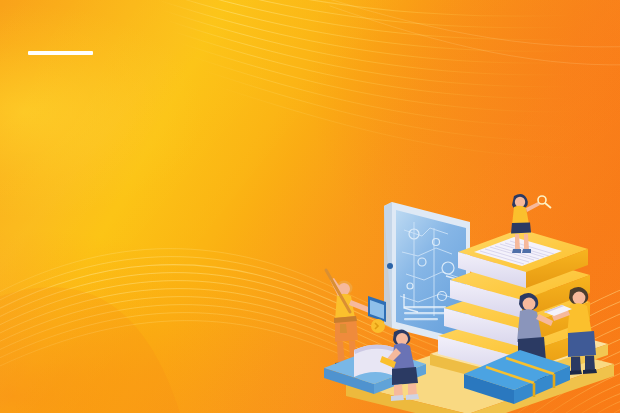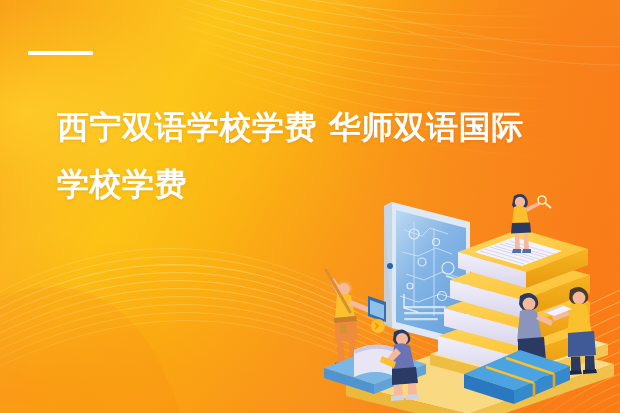--- a/index.html
+++ b/index.html
@@ -158,21 +158,20 @@
         <path d="M598,413 C618,400 644,392 680,384" stroke-width=".9"></path>
         <path d="M614,413 C628,404 650,398 684,392" stroke-width=".9"></path>
         <path d="M456,413 C508,364 566,322 634,296" stroke-width=".9"></path>
         <path d="M442,413 C496,360 556,316 630,286" stroke-width=".9"></path>
       </g>
     </g>
   </svg>
 
   <div class="rule"></div>
 
-  <div class="headline">西宁双语学校学费 华师双语国际学校学费</div>
 
   <svg class="illus" viewBox="0 0 302 235">
     <defs>
       <linearGradient id="scr" x1="0" y1="0" x2="0.7" y2="1">
         <stop offset="0" stop-color="#bcd9f2"></stop>
         <stop offset="0.45" stop-color="#86b6e6"></stop>
         <stop offset="1" stop-color="#6aa3dd"></stop>
       </linearGradient>
       <linearGradient id="goldTop" x1="0" y1="0" x2="1" y2="1">
         <stop offset="0" stop-color="#ffd866"></stop>

